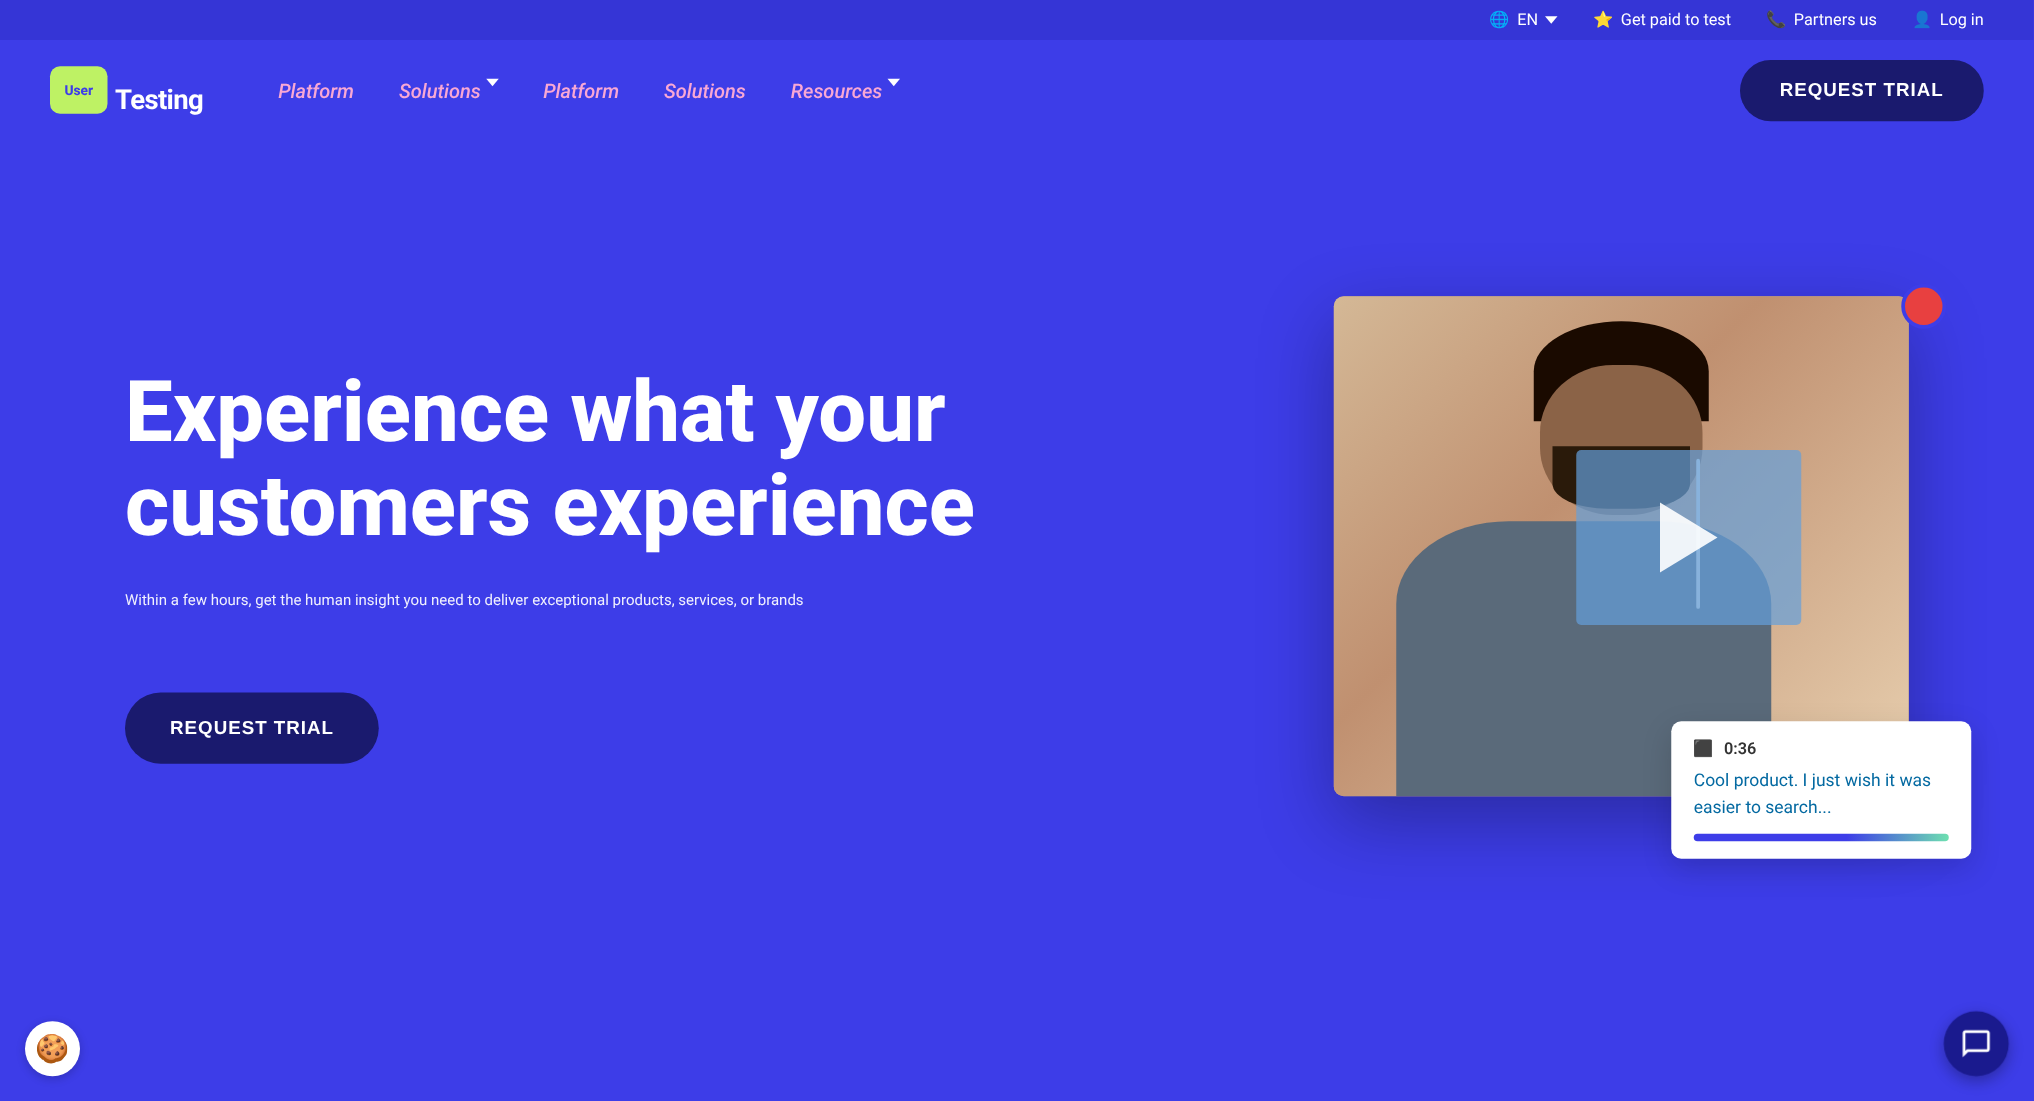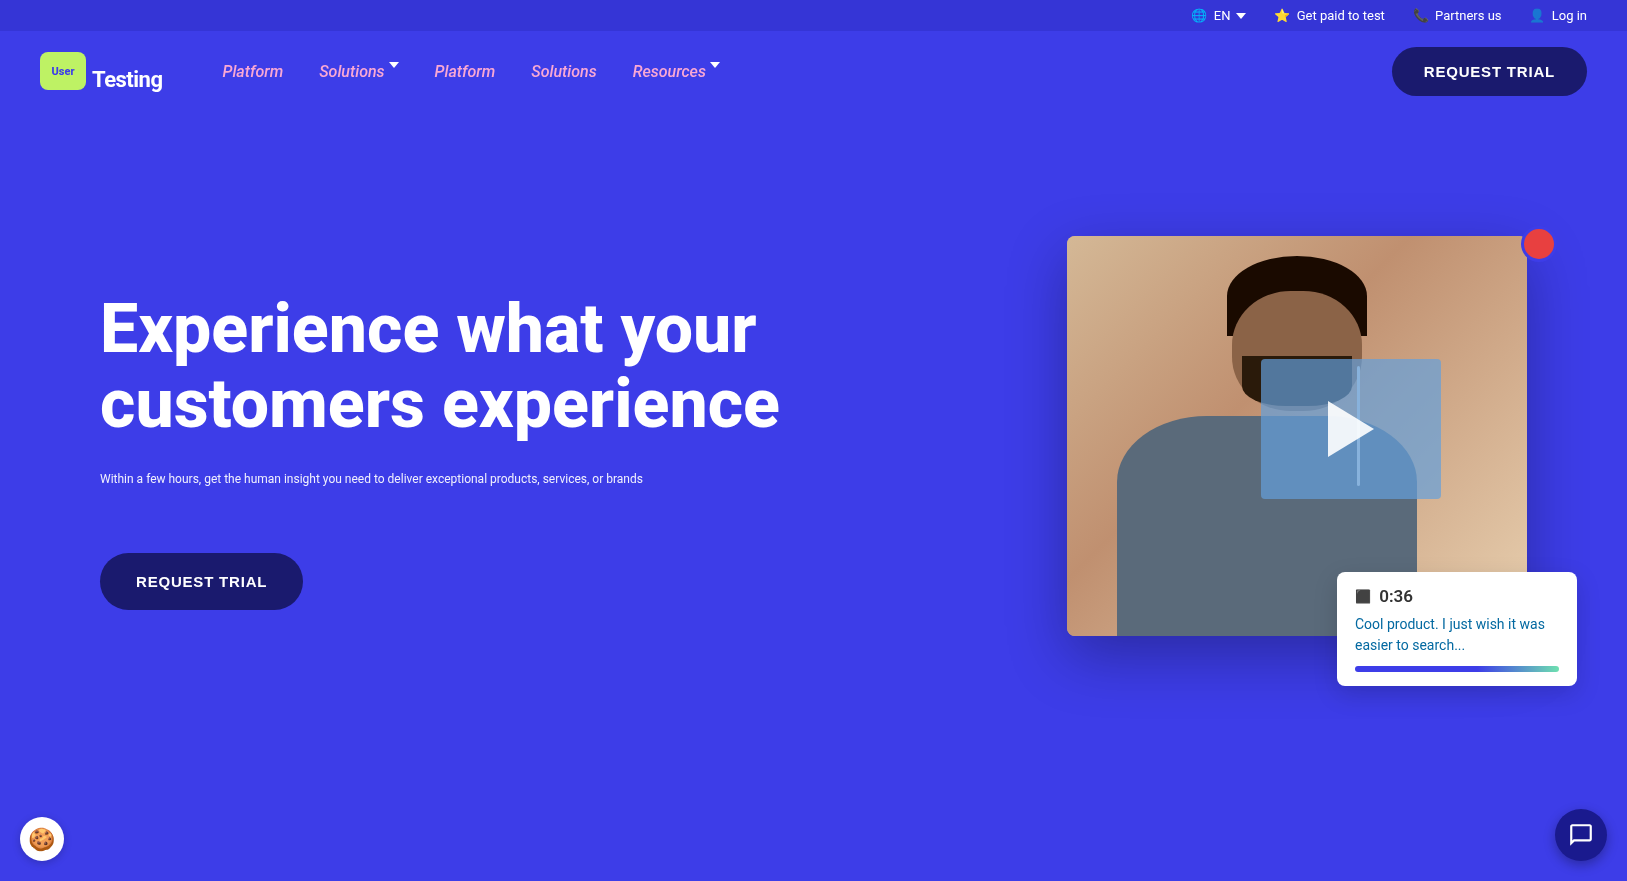--- a/index.html
+++ b/index.html
@@ -246,21 +246,21 @@
       display: flex;
       align-items: center;
       gap: 8px;
       margin-bottom: 8px;
     }
     .caption-icon {
       font-size: 13px;
       color: #555;
     }
     .caption-time {
-      font-size: 17px;
+      font-size: 13px;
       color: #333;
       font-weight: 600;
     }
     .caption-text {
       font-size: 14px;
       color: #0369a1;
       line-height: 1.5;
     }
     .caption-bar {
       margin-top: 10px;

